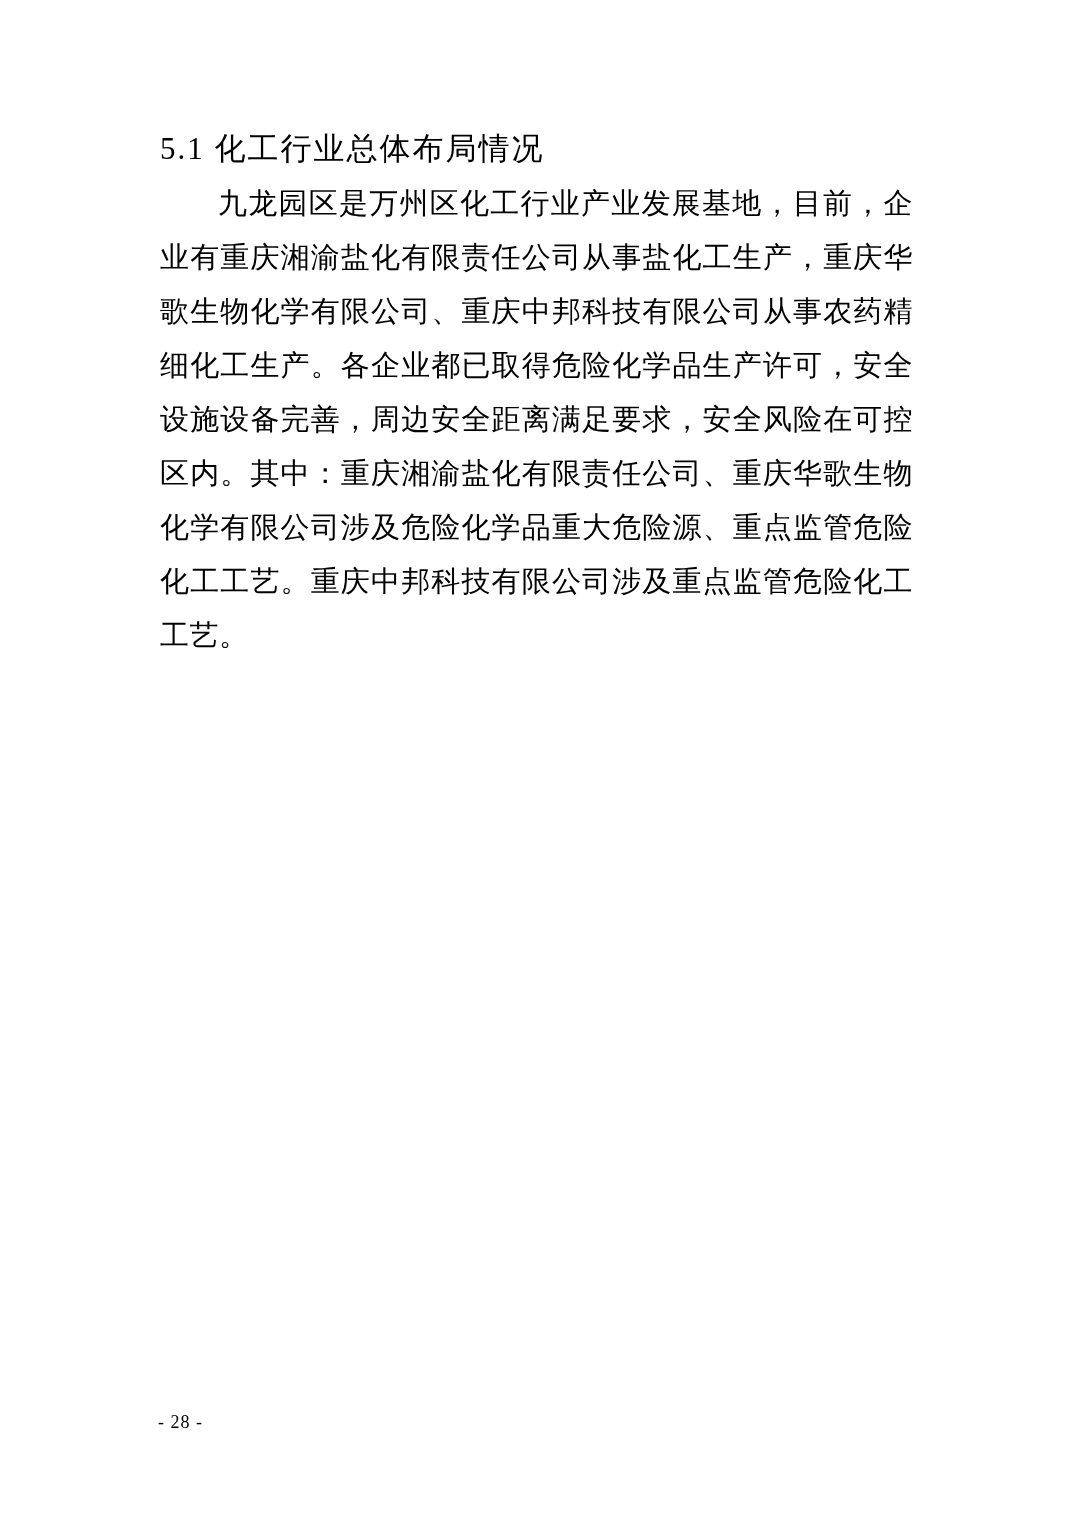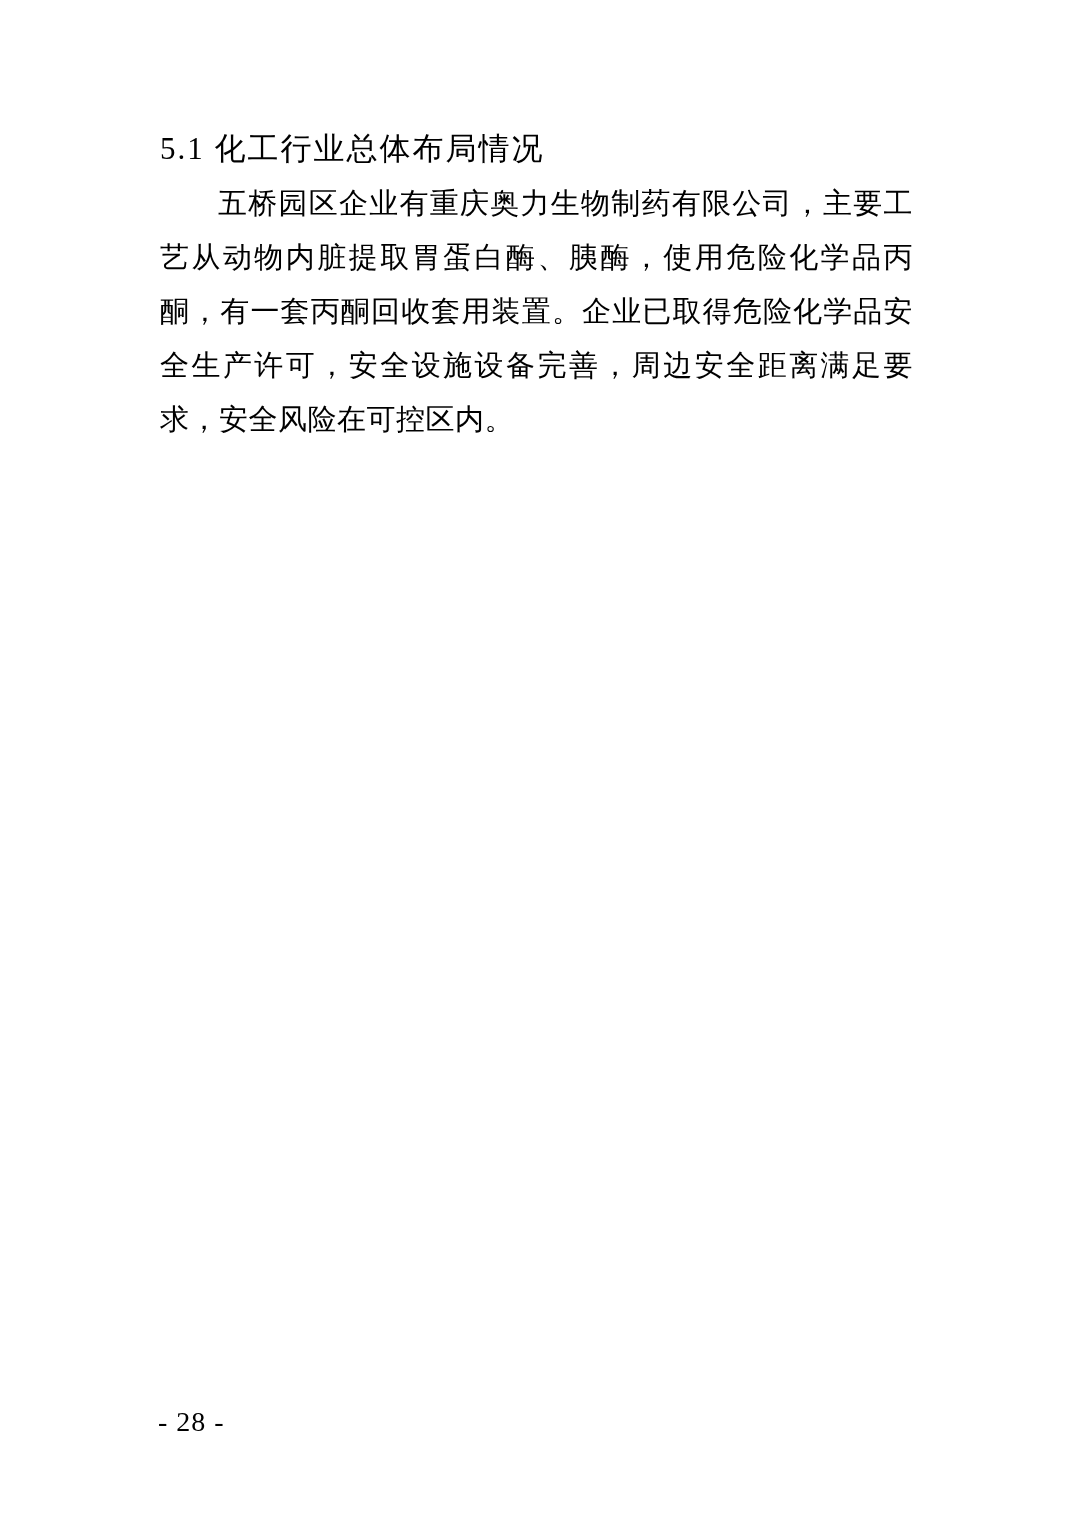--- a/index.html
+++ b/index.html
@@ -37,27 +37,27 @@
     line-height: 54px;
     text-indent: 2em;
     text-align: justify;
     text-justify: inter-ideograph;
     letter-spacing: 0.5px;
   }
   .page-number {
     position: absolute;
     left: 158px;
     top: 1404px;
-    font-size: 28px;
+    font-size: 18px;
     line-height: 36px;
     letter-spacing: 1px;
   }
 </style>
 </head>
 <body>
 
 <div class="page">
   <div class="content">
     <h2 class="heading">5.1 化工行业总体布局情况</h2>
-    <p class="para">五桥园区企业有重庆奥力生物制药有限公司，主要工艺从动物内脏提取胃蛋白酶、胰酶，使用危险化学品丙酮，有一套丙酮回收套用装置。企业已取得危险化学品安全生产许可，安全设施设备完善，周边安全距离满足要求，安全风险在可控区内。</p>
+    <p class="para">九龙园区是万州区化工行业产业发展基地，目前，企业有重庆湘渝盐化有限责任公司从事盐化工生产，重庆华歌生物化学有限公司、重庆中邦科技有限公司从事农药精细化工生产。各企业都已取得危险化学品生产许可，安全设施设备完善，周边安全距离满足要求，安全风险在可控区内。其中：重庆湘渝盐化有限责任公司、重庆华歌生物化学有限公司涉及危险化学品重大危险源、重点监管危险化工工艺。重庆中邦科技有限公司涉及重点监管危险化工工艺。</p>
   </div>
   <div class="page-number">- 28 -</div>
 </div>
 
 </body></html>

